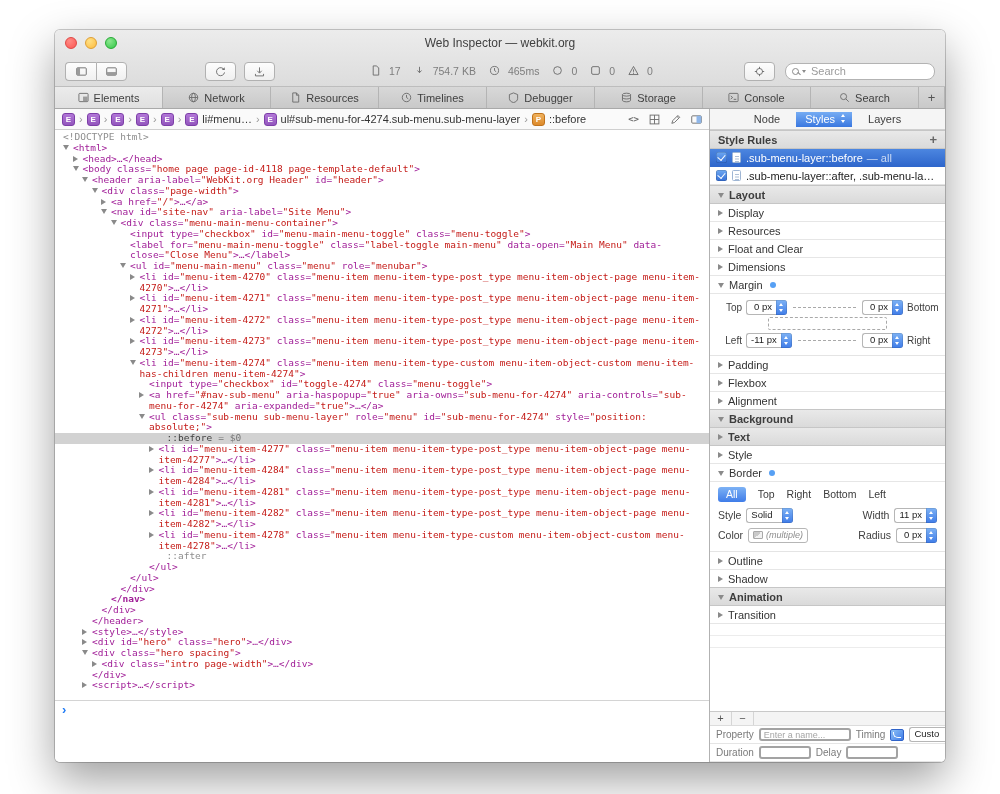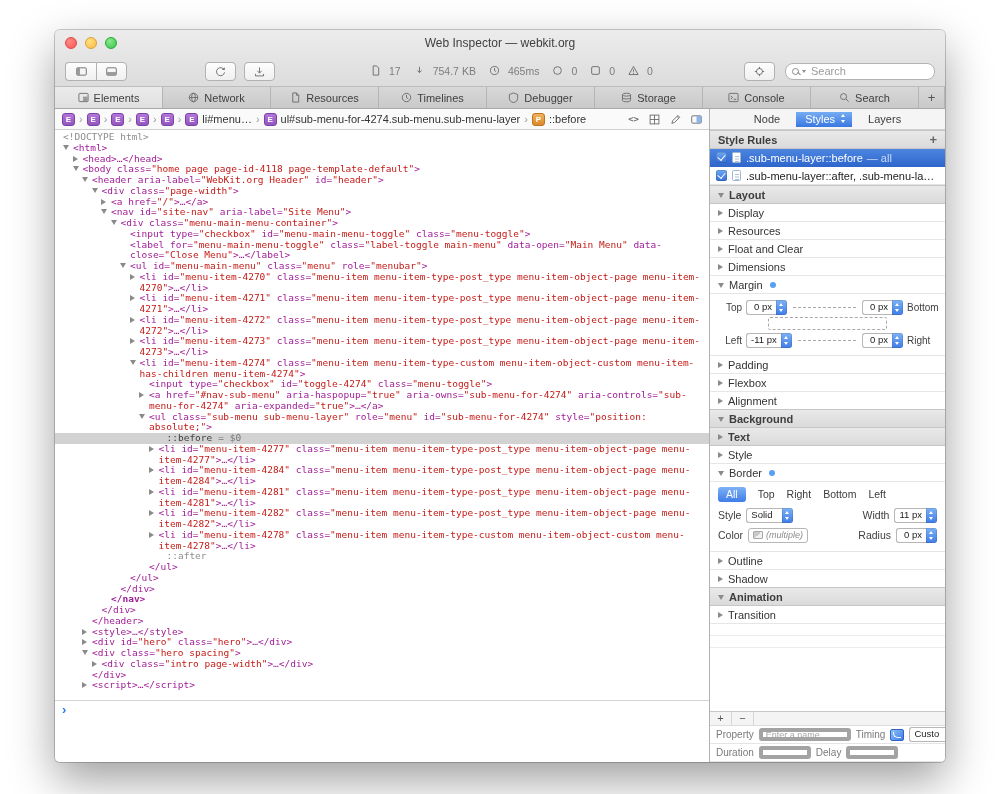--- a/index.html
+++ b/index.html
@@ -122,21 +122,21 @@
   .colorwell{display:inline-flex;align-items:center;gap:3px;border:1px solid #b6b6b6;border-radius:3px;background:#fff;height:15px;padding:0 4px}
   .swatch{width:10px;height:8px;background:linear-gradient(135deg,#c9c9c9 50%,#f1f1f1 50%);border:1px solid #a8a8a8;border-radius:1px}
   .cw-text{font:italic 9px "Liberation Sans",sans-serif;color:#8e8e8e}
   .faint-line{border-top:1px solid #ececec;margin-top:11px}
   
   .side-bottom{position:absolute;bottom:0;left:0;right:0;background:#fff}
   .pm-bar{height:15px;border-top:1px solid #c9c9c9;border-bottom:1px solid #dcdcdc;background:#f4f4f4;display:flex;align-items:center}
   .pm-btn{width:22px;height:100%;border:none;border-right:1px solid #d5d5d5;background:transparent;font-size:11px;color:#555;line-height:13px}
   .prop-row{height:18px;display:flex;align-items:center;padding:0 6px;gap:5px;border-bottom:1px solid #e5e5e5}
   .p-label{font-size:10px;color:#7a7a7a;flex:none}
-  .p-input{height:13px;border:4px solid #a3a3a3;border-radius:3px;font:9px "Liberation Sans",sans-serif;color:#333;padding:0 3px;width:92px;outline:none}
+  .p-input{height:13px;border:2px solid #a3a3a3;border-radius:3px;font:9px "Liberation Sans",sans-serif;color:#333;padding:0 3px;width:92px;outline:none}
   .p-input::placeholder{color:#a5a5a5}
   .p-input.short{width:52px}
   .tswatch{width:14px;height:12px;border-radius:2px;background:linear-gradient(135deg,#8ec2f7,#3f7ce8);border:1px solid #2f63c9;position:relative;flex:none}
   .tswatch::after{content:"";position:absolute;left:2px;right:2px;top:2px;bottom:2px;border-bottom:1.3px solid #fff;border-left:1.3px solid #fff;border-radius:0 0 0 5px}
 </style>
 </head>
 <body>
 
 <div class="window">
   <div class="chrome">

